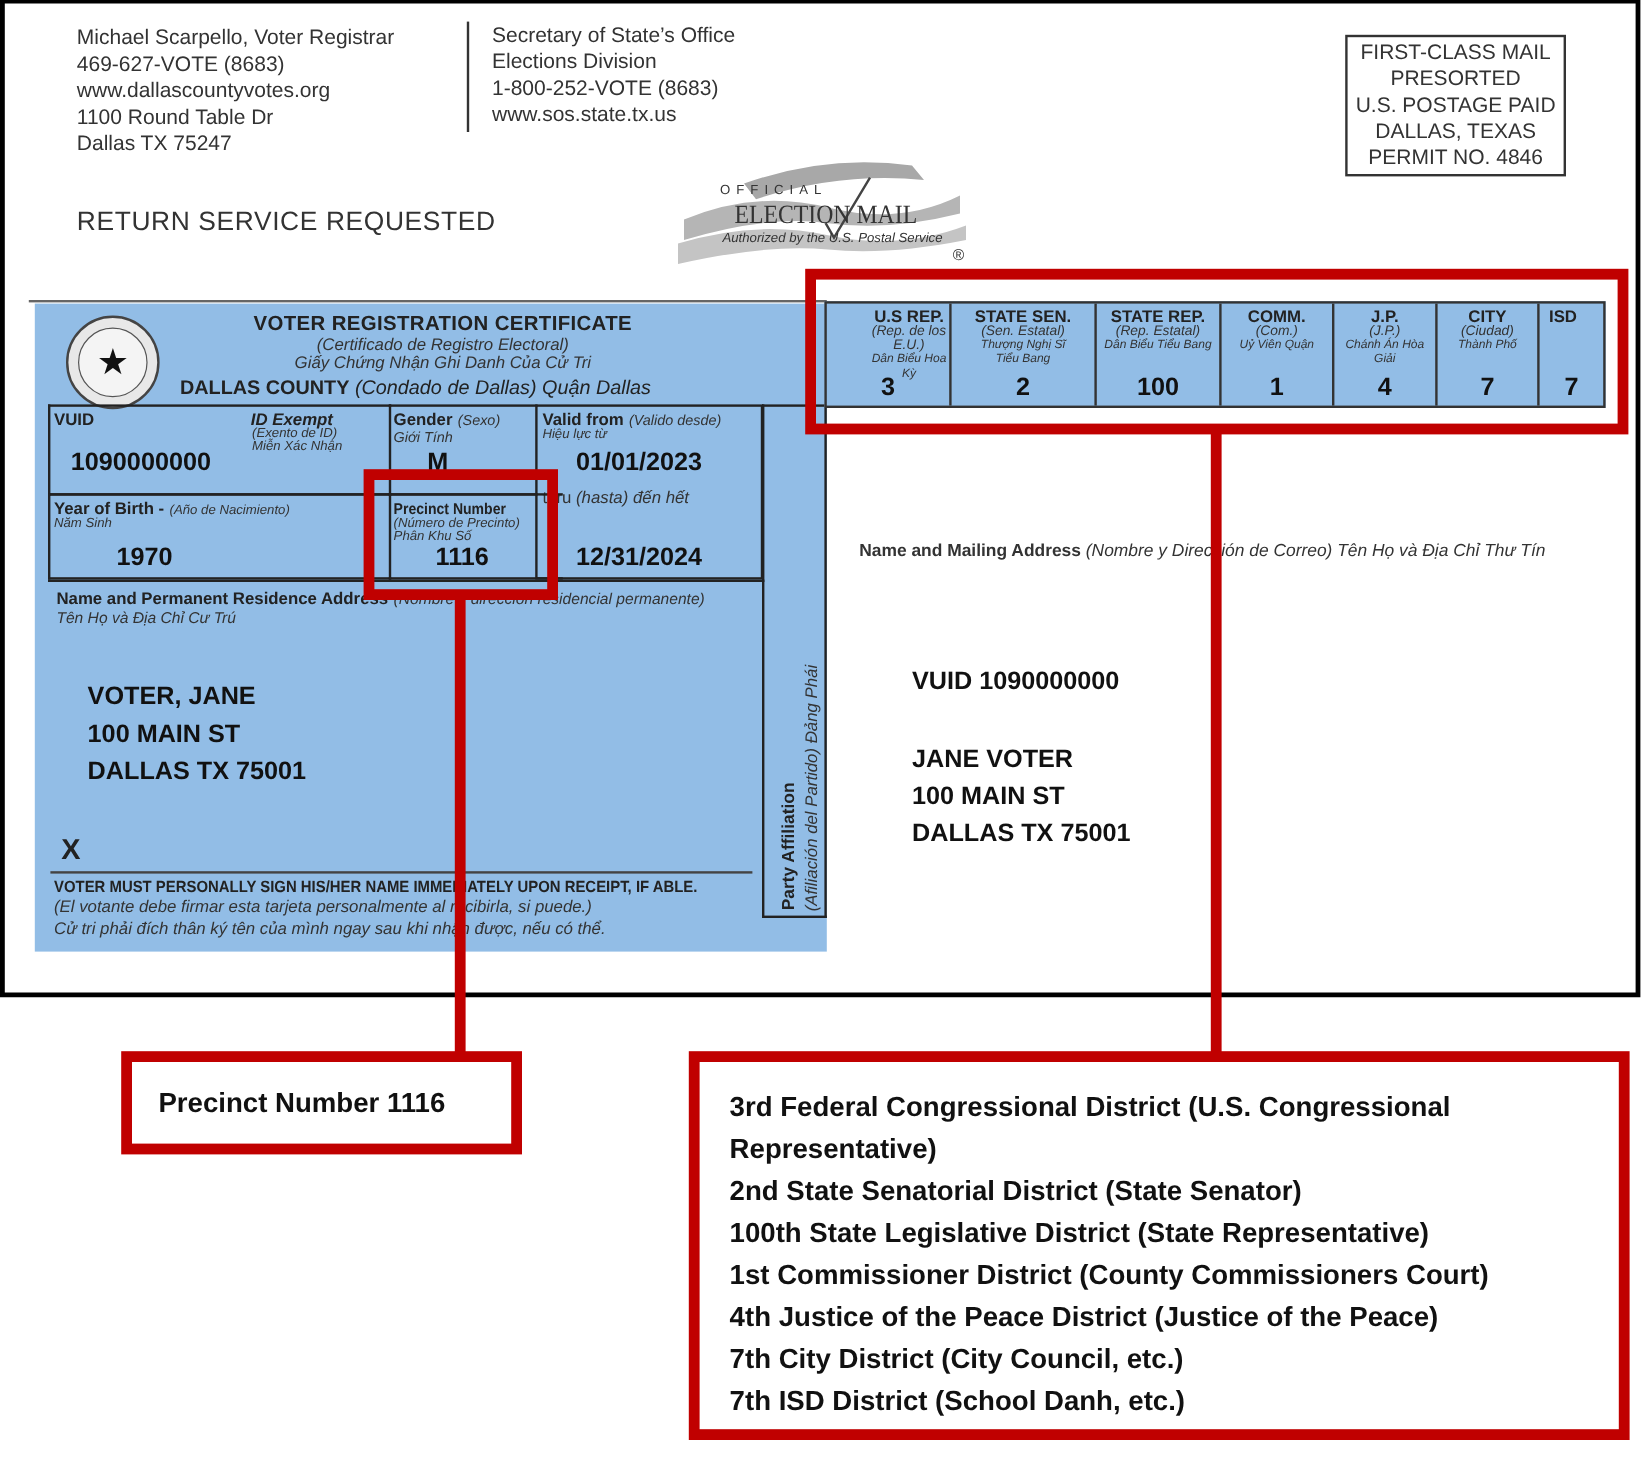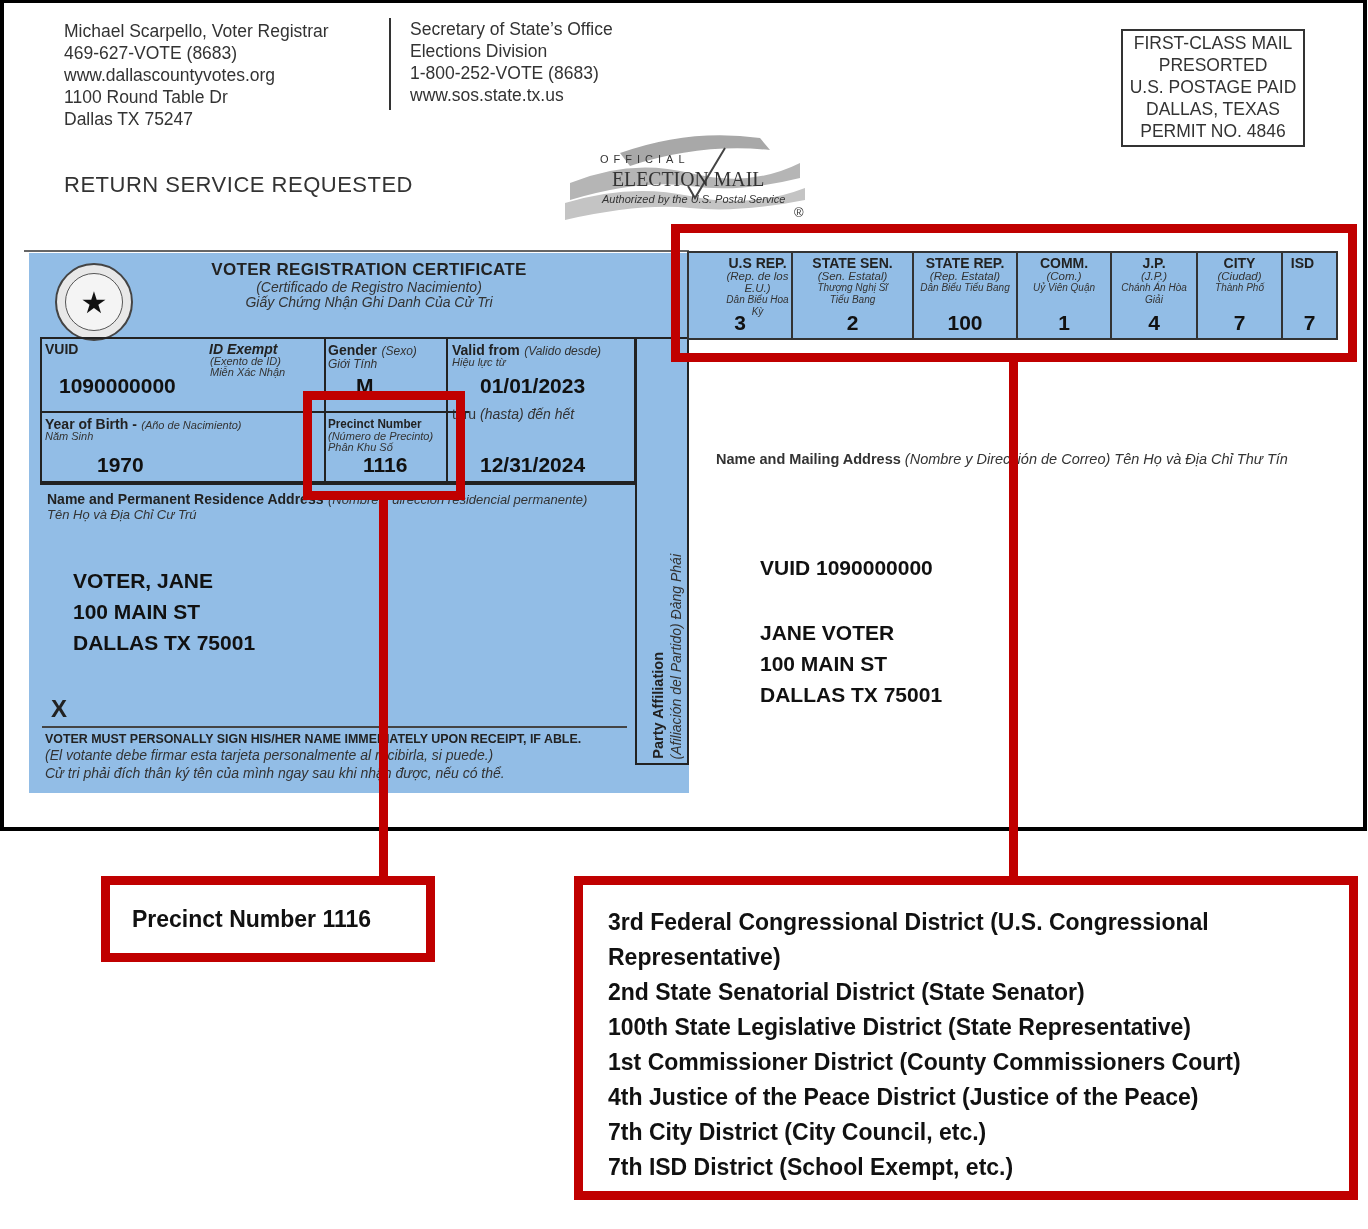--- a/index.html
+++ b/index.html
@@ -79,22 +79,26 @@
 </div>
 
 <div class="abs topline" style="left:24px; top:250px; width:665px;"></div>
 
 <div class="abs card" style="left:29px; top:253px; width:660px; height:540px;">
   <div class="abs seal" style="left:26px; top:10px;">
     <div class="seal-inner">★</div>
   </div>
   <div class="abs" style="left:120px; top:7px; width:440px; text-align:center;">
     <div class="title-main">VOTER REGISTRATION CERTIFICATE</div>
-    <div class="ital" style="font-size:14px; line-height:15px; color:#333;">(Certificado de Registro Nacimiento)</div>
+    <div class="ital" style="font-size:14px; line-height:15px; color:#333;">(Certificado de Registro Electoral)</div>
     <div class="ital" style="font-size:14px; line-height:15px; color:#333;">Giấy Chứng Nhận Ghi Danh Của Cử Tri</div>
+  </div>
+  <div class="abs" style="left:121px; top:61px; font-size:16.5px; color:#222;">
+    <b>DALLAS COUNTY</b>
+    <span class="ital">(Condado de Dallas) Quận Dallas</span>
   </div>
 
   <div class="abs cell" style="left:11px; top:84px; width:286px; height:76px; border-right:none;">
     <div class="abs lbl-b" style="left:3px; top:2px;">VUID</div>
     <div class="abs big-val" style="left:17px; top:35px;">1090000000</div>
     <div class="abs lbl-b" style="left:167px; top:2px;font-style:italic;">ID Exempt</div>
     <div class="abs lbl-s" style="left:168px; top:17px;">(Exento de ID)</div>
     <div class="abs lbl-s" style="left:168px; top:28px;">Miễn Xác Nhận</div>
   </div>
   <div class="abs cell" style="left:295px; top:84px; width:124px; height:76px; border-right:none;">
@@ -210,15 +214,15 @@
 <div class="abs red-line" style="left:1009px; top:360px; width:9px; height:518px;"></div>
 <div class="abs red-box" style="left:574px; top:876px; width:784px; height:324px;">
   <div class="abs" style="left:25px; top:20px;">
     <div class="district-line">3rd Federal Congressional District (U.S. Congressional</div>
     <div class="district-line">Representative)</div>
     <div class="district-line">2nd State Senatorial District (State Senator)</div>
     <div class="district-line">100th State Legislative District (State Representative)</div>
     <div class="district-line">1st Commissioner District (County Commissioners Court)</div>
     <div class="district-line">4th Justice of the Peace District (Justice of the Peace)</div>
     <div class="district-line">7th City District (City Council, etc.)</div>
-    <div class="district-line">7th ISD District (School Exempt, etc.)</div>
+    <div class="district-line">7th ISD District (School Danh, etc.)</div>
   </div>
 </div>
 
 </body></html>

